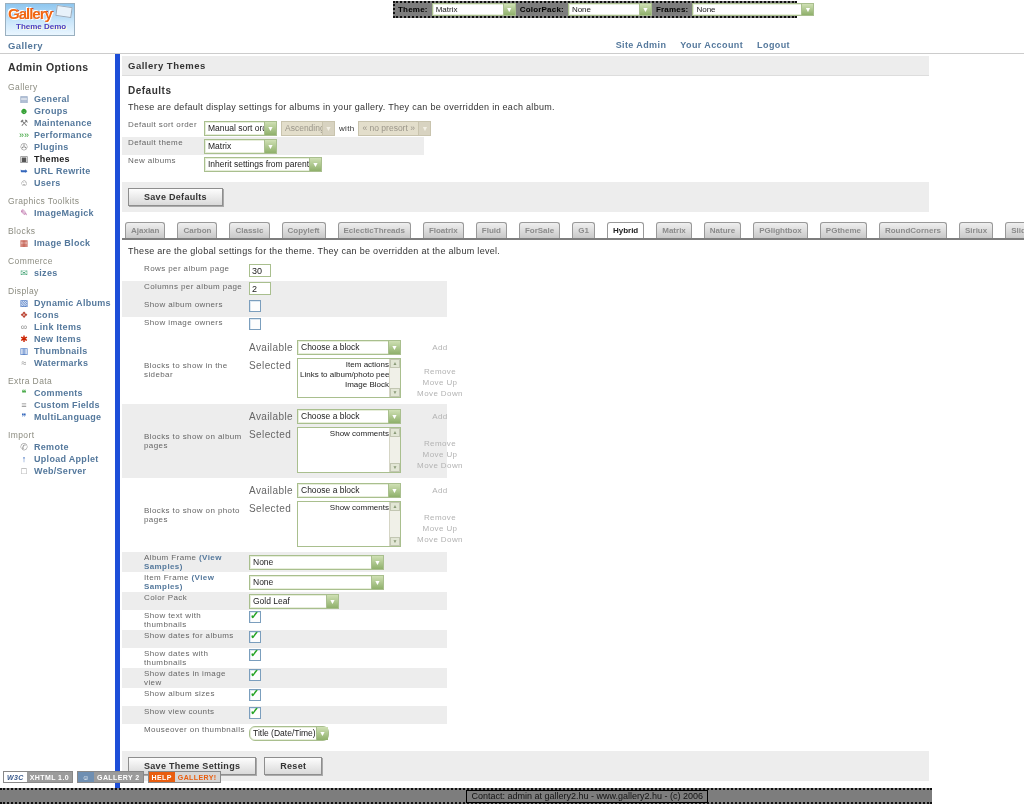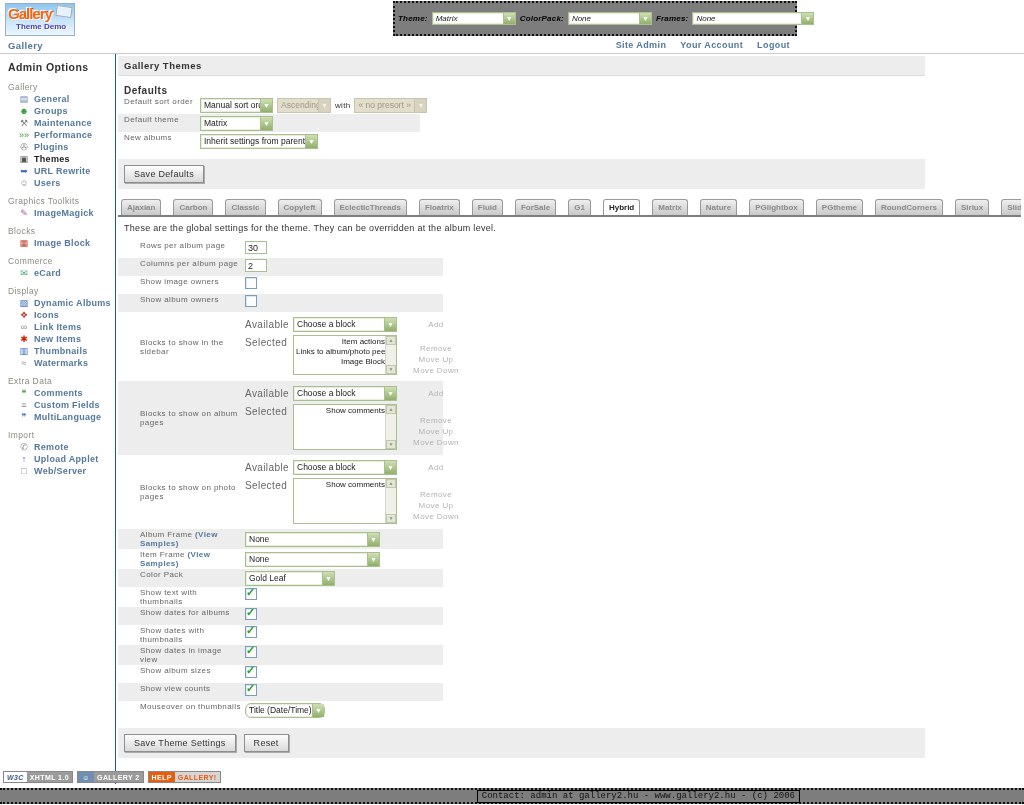--- a/index.html
+++ b/index.html
@@ -16,23 +16,23 @@
     background:linear-gradient(180deg,#8ec6ef 0%,#c9e6fa 55%,#eaf6ff 100%);
     border:1px solid #9ab0c0; overflow:hidden;
   }
   .logo-title { position:absolute; left:2px; top:1px; font-size:15px; font-weight:bold; color:#f26611;
     text-shadow:1px 1px 0 #fff, -1px -1px 0 #fff, 1px 0 0 #b33; letter-spacing:-1px; }
   .logo-sub { position:absolute; left:10px; top:18px; font-size:8px; font-weight:bold; color:#4a3bbf;
     text-shadow:1px 1px 0 #ffd; }
   .logo-photo { position:absolute; right:2px; top:2px; width:16px; height:11px; background:#e8f2fa;
     border:1px solid #98a8b8; transform:rotate(8deg); }
   .theme-bar {
-    position:absolute; left:393px; top:1px; width:404px; height:35px;
+    position:absolute; left:393px; top:1px; width:404px; height:17px;
     background:#7d7d7d; border:2px dotted #101010;
-    display:flex; align-items:center; gap:4px; padding:0 3px;font-style:italic;
+    display:flex; align-items:center; gap:4px; padding:0 3px;
   }
   .tb-label { font-size:8px; font-weight:bold; color:#000; letter-spacing:.2px; white-space:nowrap; }
   
   .sel { display:inline-flex; align-items:stretch; height:15px; background:#fff;
     border:1px solid #a9bf8e; box-shadow:inset 0 0 0 1px #e7eedb; flex:none; }
   .sel-text { flex:1; padding:0 3px; font-size:8.5px; line-height:13px; color:#222;
     white-space:nowrap; overflow:hidden; }
   .sel-arrow { width:12px; background:linear-gradient(#cfe0b4,#8fb06b);
     border-left:1px solid #a9bf8e; color:#fff; font-size:7px; line-height:13px; text-align:center; flex:none; }
   .sel.disabled { background:#e3decb; border-color:#c9c4ae; box-shadow:none; }
@@ -46,21 +46,21 @@
   .user-links span { color:#54789c; font-weight:bold; font-size:9px; letter-spacing:.4px; cursor:pointer; }
   
   .layout { display:flex; align-items:stretch; }
   .sidebar { width:115px; flex:none; padding:4px 0 0 0; }
   .sb-title { font-size:10.5px; font-weight:bold; color:#333; letter-spacing:.4px; padding:3px 0 2px 8px; }
   .sb-group-label { font-size:8.5px; color:#8c8c80; letter-spacing:.4px; padding:7px 0 1px 8px; }
   .sb-item { display:flex; align-items:center; gap:3px; padding:1px 0 1px 17px; cursor:pointer; }
   .sb-icon { width:14px; flex:none; text-align:center; font-size:9px; line-height:10px; }
   .sb-item-label { font-size:9px; font-weight:bold; color:#54789c; letter-spacing:.3px; white-space:nowrap; }
   .sb-item.active .sb-item-label { color:#222; }
-  .content { flex:1; border-left:1px solid #1d4ed8; padding:2px 0 0 2px; min-height:730px; }
+  .content { flex:1; border-left:5px solid #1d4ed8; padding:2px 0 0 2px; min-height:730px; }
   
   .page-title-bar { width:807px; background:#ededed; border-bottom:1px solid #ddd;
     padding:4px 6px; font-size:9.5px; font-weight:bold; letter-spacing:.5px; color:#333; }
   .sec-title { font-size:10px; font-weight:bold; letter-spacing:.5px; color:#333; margin:9px 0 0 6px; }
   .sec-desc { font-size:9px; letter-spacing:.3px; color:#333; margin:6px 0 7px 6px; }
   .form-rows { }
   .form-row { display:flex; min-height:18px; padding:1px 0 1px 6px; }
   .form-row.alt { background:#ededed; }
   .defaults .form-row { width:302px; }
   .settings .form-row { width:325px; }
@@ -86,41 +86,41 @@
   .lb-items { flex:1; overflow:hidden; padding:1px 0 0 2px; }
   .lb-item { display:block; font-size:8px; color:#222; line-height:10px; white-space:nowrap; overflow:hidden;text-align:right; }
   .lb-scroll { width:11px; flex:none; background:#f0f0e8; border-left:1px solid #d5d5c5;
     display:flex; flex-direction:column; justify-content:space-between; }
   .lb-arr { height:9px; background:#e2e6d5; border:1px solid #c2c6b2; color:#8a9a78;
     font-size:5px; line-height:7px; text-align:center; cursor:pointer; }
   
   .band { width:807px; background:#ededed; padding:6px 0 6px 6px; margin:9px 0 8px 0; display:flex; gap:8px; }
   .btn { font-family:inherit; font-size:9px; letter-spacing:.3px; color:#333;
     background:linear-gradient(#fdfdfd,#d9d9d9); border:1px solid #8e8e8e;
-    box-shadow:1px 1px 0 #aaa; padding:3px 9px; cursor:pointer; }
+    box-shadow:1px 1px 0 #aaa; padding:3px 15px; cursor:pointer;font-weight:bold; }
   
   .tab-bar { display:flex; align-items:flex-end; gap:12px; border-bottom:2px solid #7e7e7e;
     padding:2px 0 0 3px; width:903px; overflow:hidden; margin-top:2px; }
   .tab { flex:none; font-size:8px; font-weight:bold; color:#8a8a8a; white-space:nowrap;
     background:linear-gradient(#efefef,#c9c9c9); border:1px solid #999; border-bottom:none;
     border-radius:3px 3px 0 0; padding:3px 5px; cursor:pointer; }
   .tab.active { background:#fff; color:#222; position:relative; margin-bottom:-2px;
     border-bottom:2px solid #fff; padding-bottom:3px; }
   
   .badges { position:absolute; left:3px; bottom:22px; display:flex; gap:4px; }
   .badge { display:inline-flex; border:1px solid #888; height:12px; font-size:7px; font-weight:bold;
     letter-spacing:.4px; cursor:pointer; }
   .badge-part { display:flex; align-items:center; padding:0 3px; white-space:nowrap; }
   .bp-w3c { background:#fff; color:#3a5a8c; font-style:italic; }
   .bp-gray { background:#9b9b9b; color:#fff; }
   .bp-orange { background:#e95d0f; color:#fff; }
   .bp-gray-orange { background:#d6d6d6; color:#e95d0f; }
   .bp-img { background:#6f8fb2; color:#fff; width:16px; justify-content:center; }
-  .bottom-bar { position:absolute; left:0; bottom:1px; width:1024px; height:16px;
-    background:#7d7d7d; border-top:2px dotted #101010; border-bottom:2px dotted #101010;font-family:Liberation Mono, monospace; }
+  .bottom-bar { position:absolute; left:0; bottom:1px; width:932px; height:16px;
+    background:#7d7d7d; border-top:2px dotted #101010; border-bottom:2px dotted #101010; }
   .contact { float:right; margin-right:224px; border:1px solid #000; padding:0 4px;
     font-size:9px; line-height:11px; color:#111; }
 </style>
 </head>
 <body>
 
 <div class="top-header">
   <div class="logo">
     <span class="logo-photo"></span>
     <span class="logo-title">Gallery</span>
@@ -197,21 +197,21 @@
           <span class="sb-item-label">ImageMagick</span>
         </div>
         <div class="sb-group-label">Blocks</div>
         <div class="sb-item">
           <span class="sb-icon" style="color: rgb(187, 68, 51);">▦</span>
           <span class="sb-item-label">Image Block</span>
         </div>
         <div class="sb-group-label">Commerce</div>
         <div class="sb-item">
           <span class="sb-icon" style="color: rgb(58, 158, 110);">✉</span>
-          <span class="sb-item-label">eCard</span>
+          <span class="sb-item-label">sizes</span>
         </div>
         <div class="sb-group-label">Display</div>
         <div class="sb-item">
           <span class="sb-icon" style="color: rgb(51, 102, 187);">▧</span>
           <span class="sb-item-label">Dynamic Albums</span>
         </div>
         <div class="sb-item">
           <span class="sb-icon" style="color: rgb(187, 68, 51);">❖</span>
           <span class="sb-item-label">Icons</span>
         </div>
@@ -258,20 +258,21 @@
           <span class="sb-item-label">Web/Server</span>
         </div>
       </div>
   </aside>
 
   <main class="content">
     <div class="page-title-bar">Gallery Themes</div>
 
     <section>
       <div class="sec-title">Defaults</div>
+      <div class="sec-desc">These are default display settings for albums in your gallery. They can be overridden in each album.</div>
       <div class="form-rows defaults" id="defaults-rows">
           <div class="form-row">
             <div class="row-label"><span>Default sort order</span></div>
             <div class="row-controls">
               <div class="sel" style="width: 73px;">
                 <span class="sel-text">Manual sort order</span>
                 <span class="sel-arrow">▼</span>
               </div>
               <div class="sel disabled" style="width: 54px;">
                 <span class="sel-text">Ascending</span>
@@ -336,26 +337,26 @@
       <div class="sec-desc">These are the global settings for the theme. They can be overridden at the album level.</div>
       <div class="form-rows settings" id="settings-rows">
           <div class="form-row">
             <div class="row-label"><span>Rows per album page</span></div>
             <input class="num-input" value="30" style="">
           </div>
           <div class="form-row alt">
             <div class="row-label"><span>Columns per album page</span></div>
             <input class="num-input" value="2" style="">
           </div>
+          <div class="form-row alt">
+            <div class="row-label"><span>Show album owners</span></div>
+            <span class="cb"></span>
+          </div>
           <div class="form-row">
             <div class="row-label"><span>Show image owners</span></div>
-            <span class="cb"></span>
-          </div>
-          <div class="form-row alt">
-            <div class="row-label"><span>Show album owners</span></div>
             <span class="cb"></span>
           </div>
           <div class="form-row blocks">
             <div class="row-label"><span>Blocks to show in the sidebar</span></div>
             <div class="blocks-right">
               <div class="sub-label">Available</div>
               <div class="sel" style="width: 104px;">
                 <span class="sel-text">Choose a block</span>
                 <span class="sel-arrow">▼</span>
               </div>

